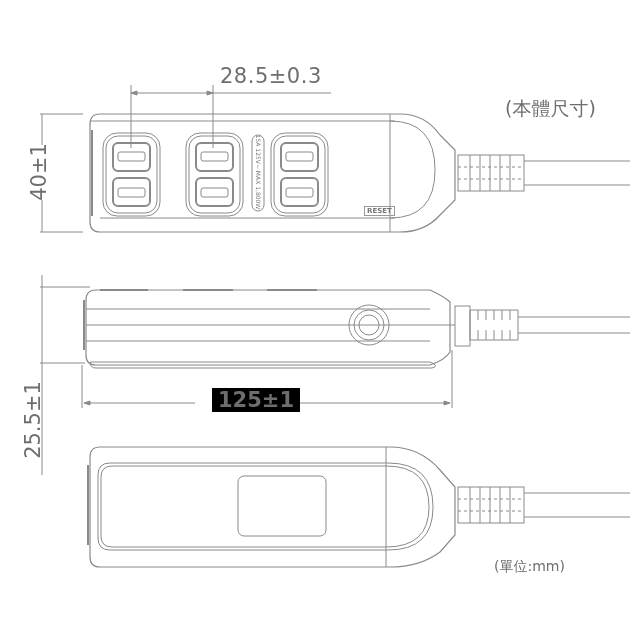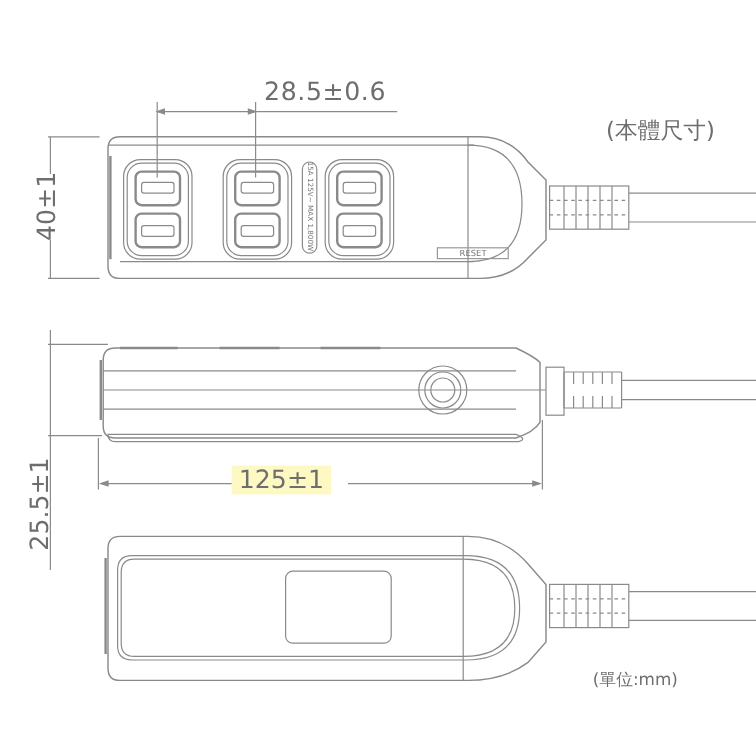--- a/index.html
+++ b/index.html
@@ -2,24 +2,24 @@
 <html><head>
   <meta charset="utf-8">
   <style>
     html, body { margin: 0; padding: 0; background: #ffffff; }
     body { width: 630px; height: 630px; position: relative; overflow: hidden; font-family: "DejaVu Sans", sans-serif; }
     svg.drawing { position: absolute; left: 0; top: 0; width: 630px; height: 630px; }
     .lbl { position: absolute; color: #6e6e6e; white-space: nowrap; font-family: "DejaVu Sans", sans-serif; }
     .dim-top { left: 220px; top: 64px; font-size: 21px; letter-spacing: 0.5px; }
     .title-note { left: 505px; top: 63px; font-size: 19px; margin-top: 33px; }
     .unit-note { left: 494px; top: 558px; font-size: 14px; }
-    .dim-width { left: 193px; top: 388px; font-size: 21px; background: #fef9c3; padding: 0 6px; }
+    .dim-width { left: 212px; top: 388px; font-size: 21px; background: #000000; padding: 0 6px; font-weight: bold; }
     .dim-h1 { left: 39px; top: 172px; font-size: 21px; transform: translate(-50%, -50%) rotate(-90deg); transform-origin: center; }
     .dim-h2 { left: 33px; top: 420px; font-size: 21px; transform: translate(-50%, -50%) rotate(-90deg); transform-origin: center; }
-    .reset { left: 364px; top: 206px; font-size: 7px; color: #777; border: 1px solid #999; padding: 0 18px; line-height: 8px; }
+    .reset { left: 364px; top: 206px; font-size: 7px; color: #777; border: 1px solid #999; padding: 0 2px; line-height: 8px; font-weight: bold; }
     .rating { left: 258px; top: 172px; font-size: 6px; color: #777; transform: translate(-50%, -50%) rotate(90deg); }
   </style>
 </head>
 <body>
 
 <svg class="drawing" viewBox="0 0 630 630" xmlns="http://www.w3.org/2000/svg" fill="none" stroke="#8a8a8a" stroke-width="1">
 
   <g>
 
     <line x1="131" y1="93" x2="331" y2="93" stroke-width="1"></line>
@@ -119,20 +119,20 @@
     <line x1="490" y1="487" x2="490" y2="523"></line>
       <line x1="500" y1="487" x2="500" y2="523"></line>
     <line x1="510" y1="487" x2="510" y2="523"></line>
     <line x1="458" y1="499" x2="524" y2="499" stroke-dasharray="3 3"></line>
     <line x1="458" y1="511" x2="524" y2="511" stroke-dasharray="3 3"></line>
     <line x1="524" y1="493" x2="630" y2="493"></line>
     <line x1="524" y1="517" x2="630" y2="517"></line>
   </g>
 </svg>
 
-<div class="lbl dim-top">28.5±0.6</div>
+<div class="lbl dim-top">28.5±0.3</div>
 <div class="lbl title-note">(本體尺寸)</div>
 <div class="lbl unit-note">(單位:mm)</div>
 <div class="lbl dim-width">125±1</div>
 <div class="lbl dim-h1">40±1</div>
 <div class="lbl dim-h2">25.5±1</div>
 <div class="lbl reset">RESET</div>
 <div class="lbl rating">15A 125V~ MAX 1,800W</div>
 
 </body></html>

